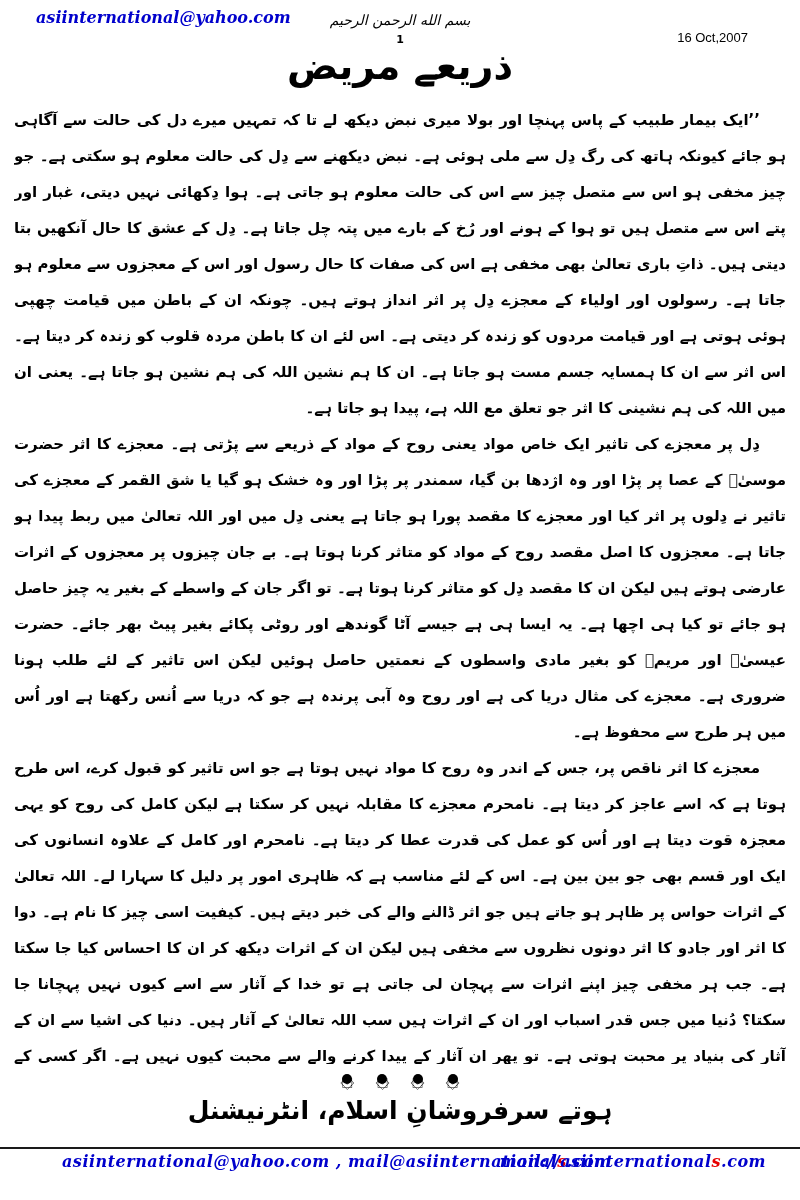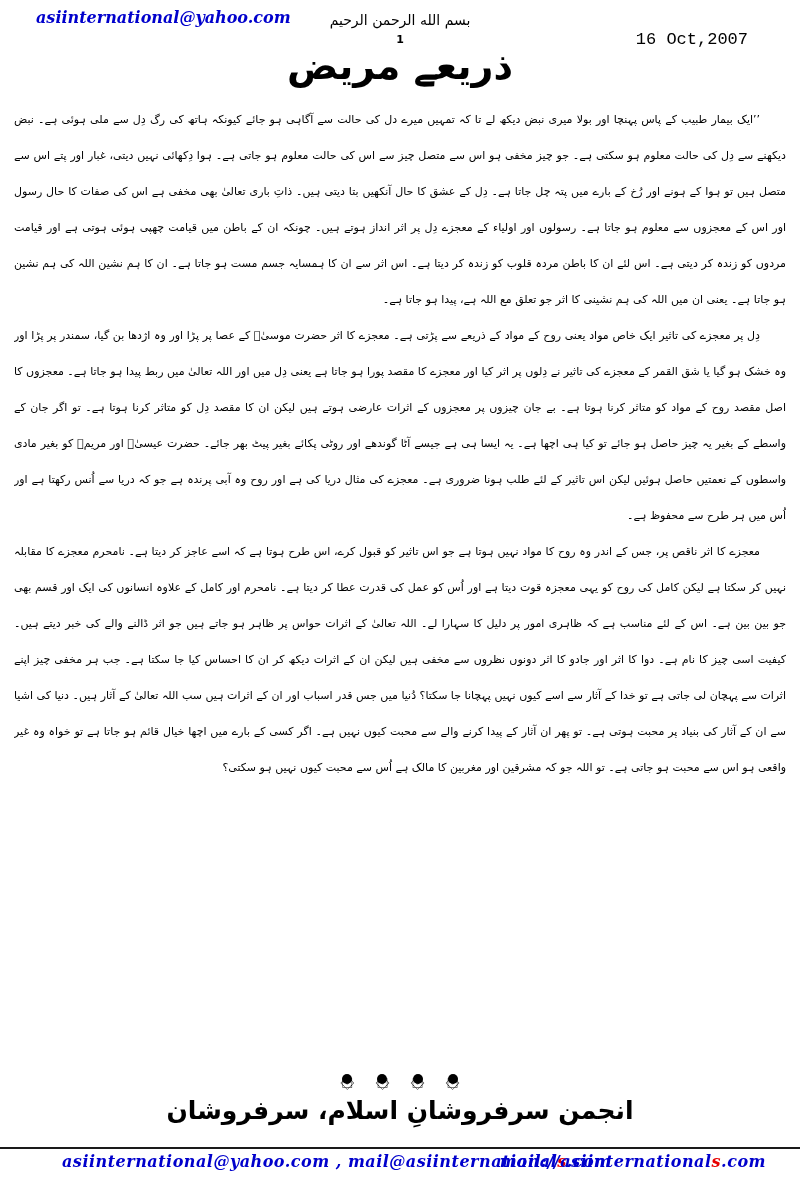--- a/index.html
+++ b/index.html
@@ -8,28 +8,28 @@
     font-family:"DejaVu Sans",sans-serif;color:#000;
     --link-blue:#0000cc; --accent-red:#e80000; --text-black:#000000;
   }
   .abs{position:absolute;}
   
   .hdr-email{
     left:36px;top:8px;
     font-family:"DejaVu Serif",serif;font-style:italic;font-weight:bold;
     font-size:16px;color:var(--link-blue);
   }
-  .bismillah{left:0;right:0;top:12px;text-align:center;font-size:14px;direction:rtl;}
+  .bismillah{left:0;right:0;top:12px;text-align:center;font-size:14px;direction:rtl;font-style:italic;}
   .page-num{left:0;right:0;top:33px;text-align:center;font-size:11px;font-weight:bold;}
   .doc-title{left:0;right:0;top:44px;text-align:center;font-size:38px;font-weight:bold;direction:rtl;line-height:1.2;}
-  .doc-date{right:52px;top:30px;font-family:Liberation Mono, monospace;font-size:17px;}
+  .doc-date{right:52px;top:30px;font-family:Liberation Sans, sans-serif;font-size:13px;}
   
   .body-text{
     left:14px;right:14px;top:102px;height:962px;overflow:hidden;
-    direction:rtl;text-align:justify;font-size:11px;line-height:36px;
+    direction:rtl;text-align:justify;font-size:15px;line-height:36px;font-weight:bold;
   }
   .body-text p{margin:0;text-indent:26px;}
   
   .stars{left:0;right:0;top:1066px;text-align:center;height:30px;}
   .star{position:relative;display:inline-block;width:26px;height:26px;margin:0 2px;font-size:24px;line-height:26px;}
   .star-glyph{position:absolute;inset:0;text-align:center;}
   .star-dot{position:absolute;left:8px;top:8px;width:10px;height:10px;border-radius:50%;background:#000;}
   
   .org-name{left:0;right:0;top:1096px;text-align:center;direction:rtl;font-size:25px;font-weight:bold;}
   
@@ -60,21 +60,21 @@
 
 </div>
 
 <div class="abs stars">
   <span class="star"><span class="star-glyph">۞</span><span class="star-dot"></span></span>
   <span class="star"><span class="star-glyph">۞</span><span class="star-dot"></span></span>
   <span class="star"><span class="star-glyph">۞</span><span class="star-dot"></span></span>
   <span class="star"><span class="star-glyph">۞</span><span class="star-dot"></span></span>
 </div>
 
-<div class="abs org-name">انجمن سرفروشانِ اسلام، سرفروشان</div>
+<div class="abs org-name">ہوتے سرفروشانِ اسلام، انٹرنیشنل</div>
 
 <div class="abs divider"></div>
 
 <div class="abs ftr ftr-left">
   <a>asiinternational@yahoo.com</a><span> , </span><a><span>mail@asiinternational</span><span class="red-s">s</span><span>.com</span></a>
 </div>
 
 <div class="abs ftr ftr-right">
   <a><span>mail://asiinternational</span><span class="red-s">s</span><span>.com</span></a>
 </div>

